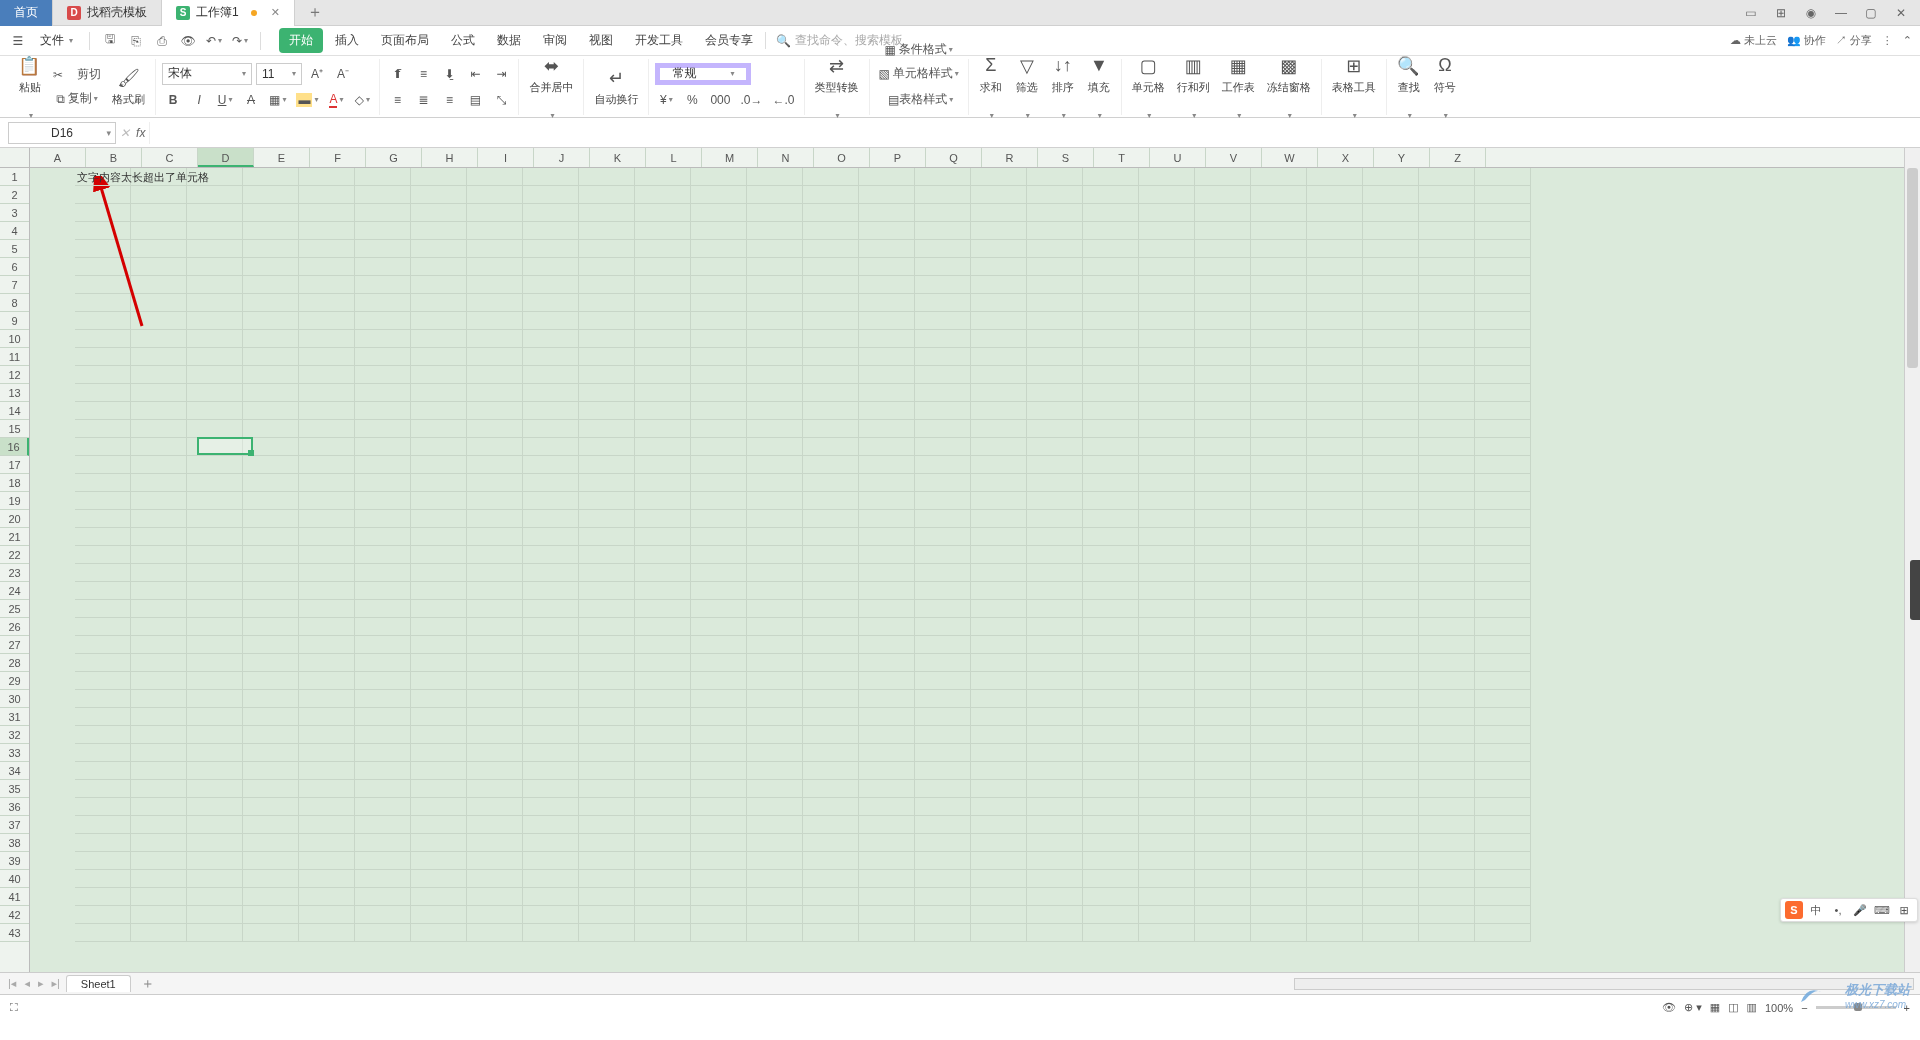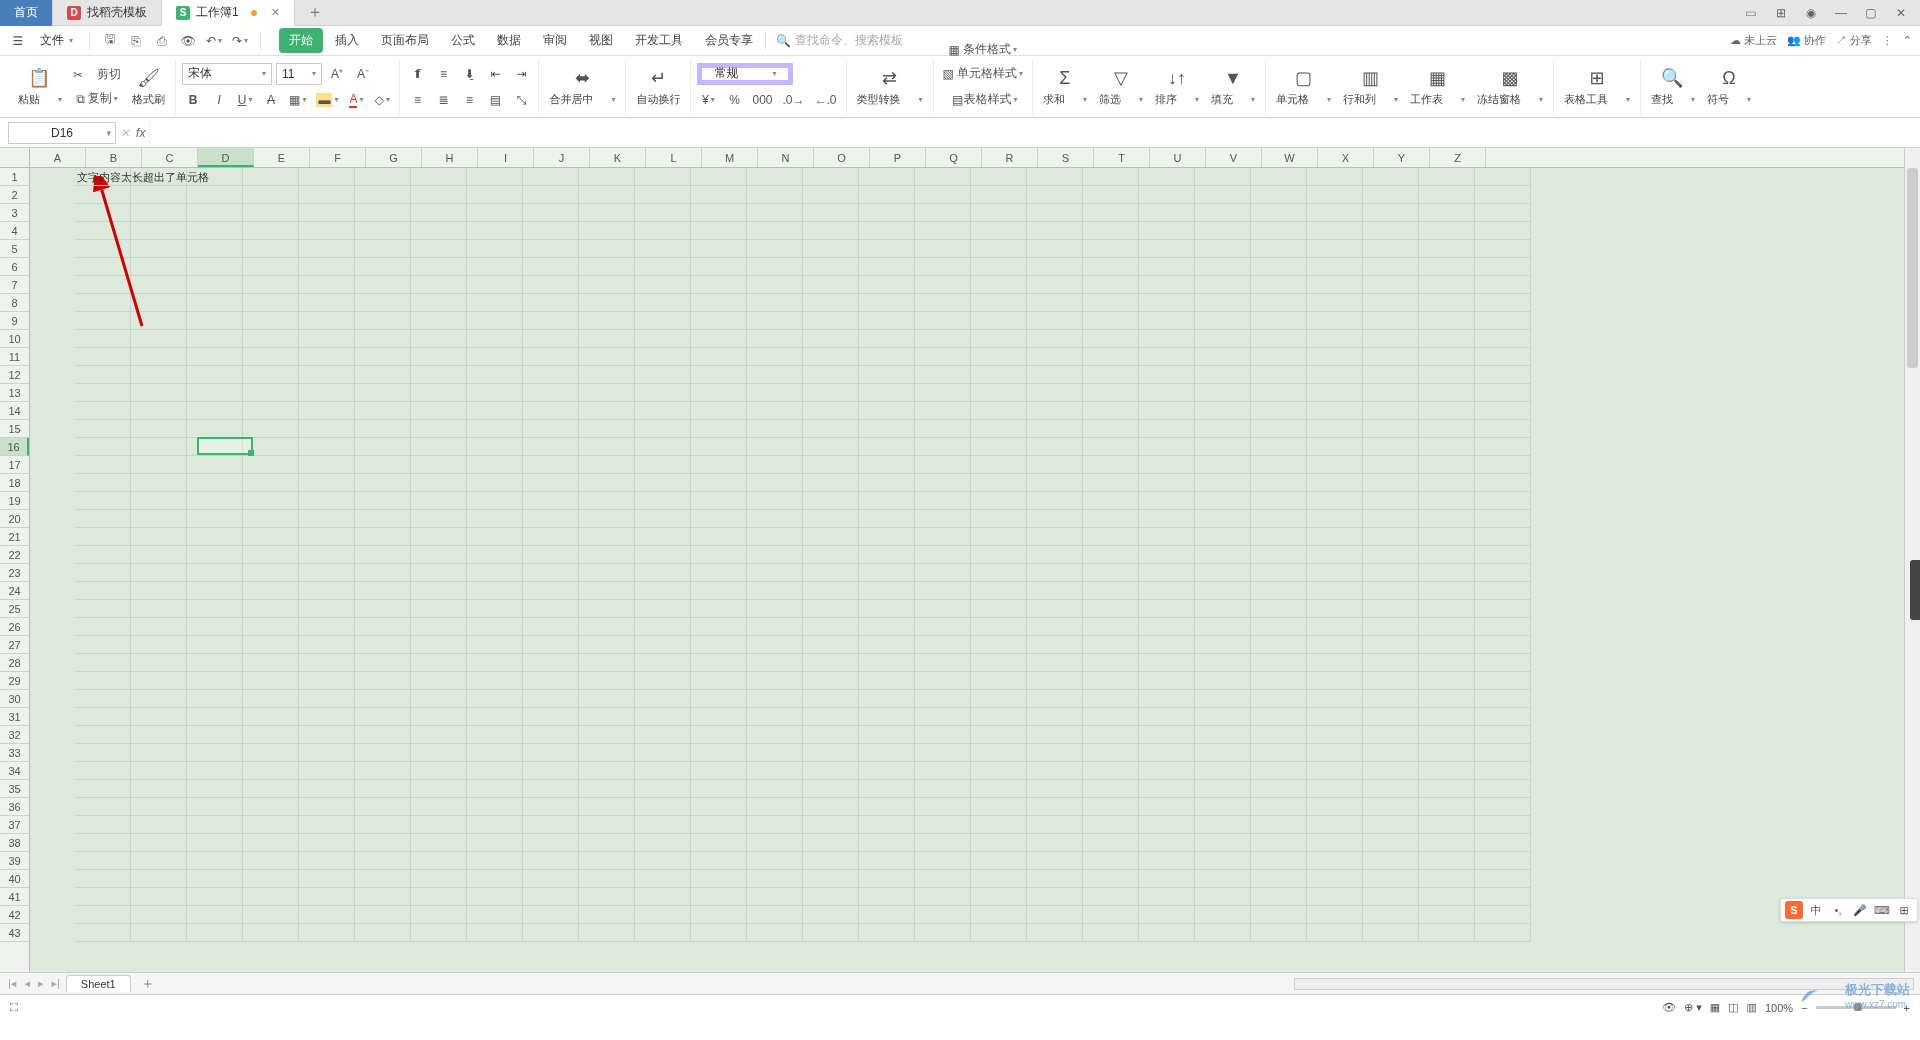--- a/index.html
+++ b/index.html
@@ -35,21 +35,21 @@
 
 
 .ribbon { height: 62px; background: #fff; border-bottom: 1px solid #d0d0d0; display: flex; align-items: center; padding: 0 8px; }
 .rgroup { display: flex; flex-direction: column; justify-content: center; gap: 4px; padding: 0 6px; height: 56px; }
 .rgroup.vert { align-items: center; }
 .rgroup + .rgroup { border-left: 1px solid #eee; }
 .rrow { display: flex; align-items: center; gap: 4px; }
 .rbtn { height: 22px; min-width: 22px; padding: 0 3px; display: flex; align-items: center; justify-content: center; color: #555; font-size: 12px; border-radius: 2px; }
 .rbig { display: flex; flex-direction: column; align-items: center; gap: 2px; padding: 2px 4px; font-size: 11px; color: #444; }
 .rbig-icon { width: 24px; height: 24px; display: flex; align-items: center; justify-content: center; font-size: 18px; color: #555; }
-.rlabel { font-size: 11px; color: #444; display: flex; align-items: center; gap: 16px; }
+.rlabel { font-size: 11px; color: #444; display: flex; align-items: center; gap: 16px; flex-direction: column; }
 .dd { font-size: 8px; color: #888; margin-left: 2px; }
 .font-name { width: 90px; height: 22px; border: 1px solid #ccc; padding: 0 5px; display: flex; align-items: center; justify-content: space-between; font-size: 12px; }
 .font-size { width: 46px; height: 22px; border: 1px solid #ccc; padding: 0 5px; display: flex; align-items: center; justify-content: space-between; font-size: 12px; }
 .num-fmt { width: 96px; height: 22px; border: 5px solid #c4b5fd; padding: 0 12px; display: flex; align-items: center; justify-content: space-between; font-size: 12px; }
 
 
 .fbar { height: 30px; background: #fff; border-bottom: 1px solid #d0d0d0; display: flex; align-items: center; padding: 0 8px; gap: 4px; }
 .name-box { width: 108px; height: 22px; border: 1px solid #ccc; display: flex; align-items: center; justify-content: center; font-size: 12px; position: relative; }
 .name-box .dd2 { position: absolute; right: 4px; color: #888; font-size: 9px; }
 .fx { display: flex; align-items: center; gap: 6px; color: #666; font-style: italic; }
@@ -80,21 +80,21 @@
 .sheet-nav { color: #aaa; padding: 0 2px; }
 .sheet-tab { padding: 2px 14px; background: #fff; border: 1px solid #ccc; border-bottom: none; border-radius: 3px 3px 0 0; }
 .sheet-add { color: #888; padding: 0 6px; font-size: 14px; }
 .hscroll { margin-left: auto; width: 620px; height: 12px; background: #eee; border: 1px solid #ccc; position: relative; }
 
 
 .status-bar { height: 26px; background: #fff; border-top: 1px solid #ccc; display: flex; align-items: center; padding: 0 10px; gap: 10px; font-size: 11px; color: #555; }
 .status-right { margin-left: auto; display: flex; align-items: center; gap: 8px; }
 .zoom-slider { width: 80px; height: 3px; background: #ccc; position: relative; }
 .zoom-thumb { position: absolute; left: 38px; top: -3px; width: 8px; height: 8px; background: #888; border-radius: 2px; }
-.watermark { position: absolute; right: 10px; bottom: 30px; font-size: 13px; color: #7aa8d8; opacity: 0.85; display: flex; align-items: center; gap: 20px; }
+.watermark { position: absolute; right: 10px; bottom: 30px; font-size: 13px; color: #7aa8d8; opacity: 0.85; display: flex; align-items: center; gap: 20px; font-style: italic; }
 
 
 .ime-bar { position: absolute; right: 2px; top: 750px; display: flex; align-items: center; gap: 4px; background: #fff; padding: 2px 4px; border: 1px solid #ddd; box-shadow: 0 1px 3px rgba(0,0,0,0.15); border-radius: 3px; }
 .ime-btn { width: 18px; height: 18px; display: flex; align-items: center; justify-content: center; font-size: 11px; color: #555; }
 .ime-logo { background: #fc6b2f; color: #fff; border-radius: 3px; font-weight: bold; }
 
 svg { display: block; }
 </style>
 </head>
 <body>

